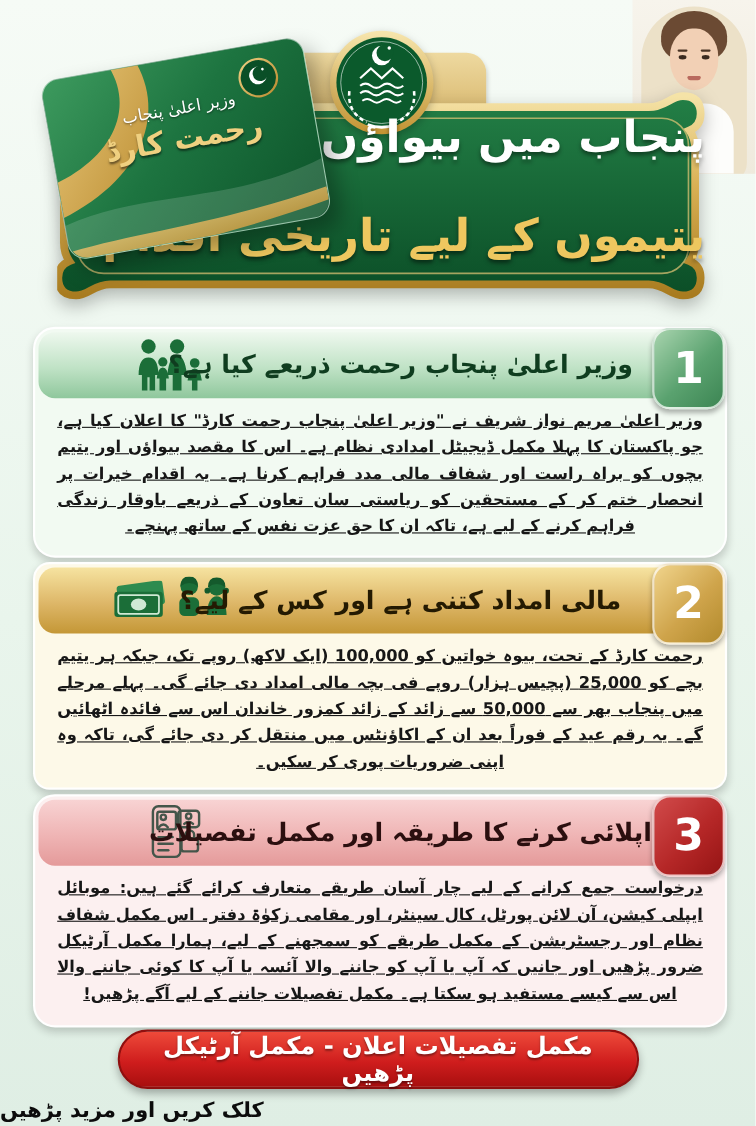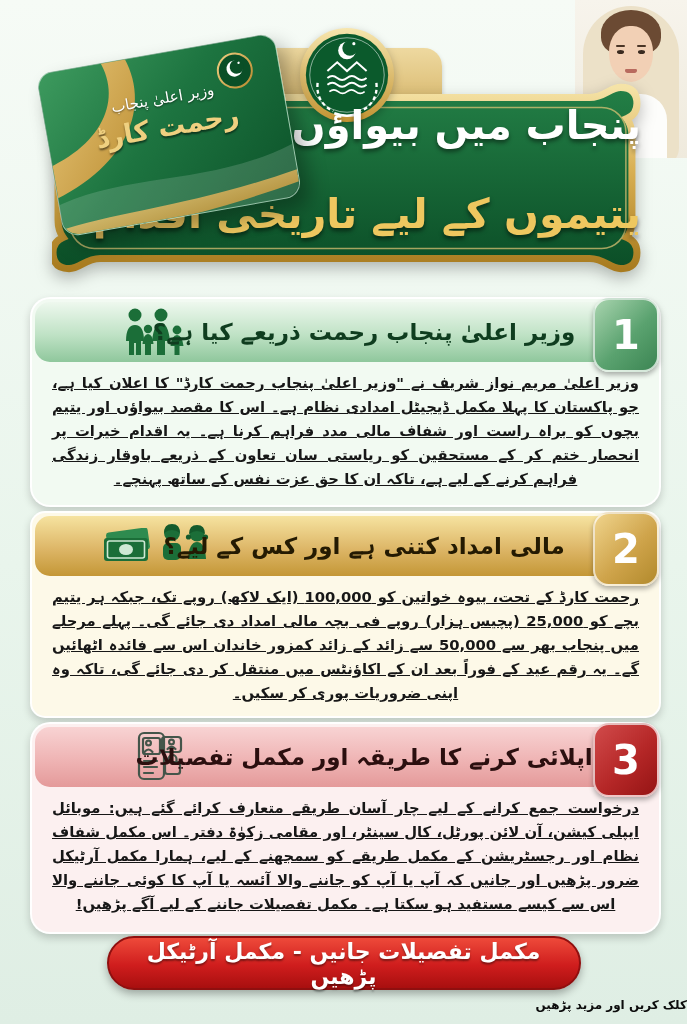--- a/index.html
+++ b/index.html
@@ -81,22 +81,22 @@
             font-size:14.8px;line-height:1.62;overflow:hidden;
             height:calc(100% - 92px);text-decoration:underline;}
   .bg1{background:transparent}
 
   
   .cta{position:absolute;left:50%;top:936px;transform:translateX(-50%);
        width:474px;height:54px;border:2px solid #8f0f0f;border-radius:27px;cursor:pointer;
        background:linear-gradient(180deg,#ee4a3a 0%,#cf1d1d 55%,#a80f0f 100%);
        color:#ffffff;font-family:"DejaVu Sans",sans-serif;font-weight:bold;font-size:22px;direction:rtl;
        box-shadow:0 4px 8px rgba(0,0,0,.3);text-shadow:0 2px 2px rgba(0,0,0,.4);}
-  .caption{position:absolute;left:0;right:0;top:998px;text-align:right;color:#0c0c0c;
-           font-weight:bold;font-size:12px;direction:rtl;}
+  .caption{position:absolute;left:0;right:0;top:998px;text-align:left;color:#0c0c0c;
+           font-weight:bold;font-size:19px;direction:rtl;}
 </style>
 </head>
 <body>
 
 <div class="page">
 
   <header class="hero">
 
     <div class="photo">
       <div class="dupatta"></div>
@@ -240,16 +240,16 @@
           <rect x="30" y="31" width="15" height="12" rx="2.5"></rect>
           <path d="M33.5 31 v-3 a4 4 0 0 1 8 0 v3"></path>
         </g>
       </svg>
       <div class="head-title t3">اپلائی کرنے کا طریقہ اور مکمل تفصیلات</div>
       <div class="badge bd3">3</div>
     </div>
     <p class="body-txt">درخواست جمع کرانے کے لیے چار آسان طریقے متعارف کرائے گئے ہیں: موبائل ایپلی کیشن، آن لائن پورٹل، کال سینٹر، اور مقامی زکوٰۃ دفتر۔ اس مکمل شفاف نظام اور رجسٹریشن کے مکمل طریقے کو سمجھنے کے لیے، ہمارا مکمل آرٹیکل ضرور پڑھیں اور جانیں کہ آپ یا آپ کو جاننے والا آئسہ یا آپ کا کوئی جاننے والا اس سے کیسے مستفید ہو سکتا ہے۔ مکمل تفصیلات جاننے کے لیے آگے پڑھیں!</p>
   </section>
 
-  <button class="cta">مکمل تفصیلات جانیں - مکمل آرٹیکل پڑھیں</button>
+  <button class="cta">مکمل تفصیلات اعلان - مکمل آرٹیکل پڑھیں</button>
   <div class="caption">کلک کریں اور مزید پڑھیں</div>
 
 </div>
 
 </body></html>

